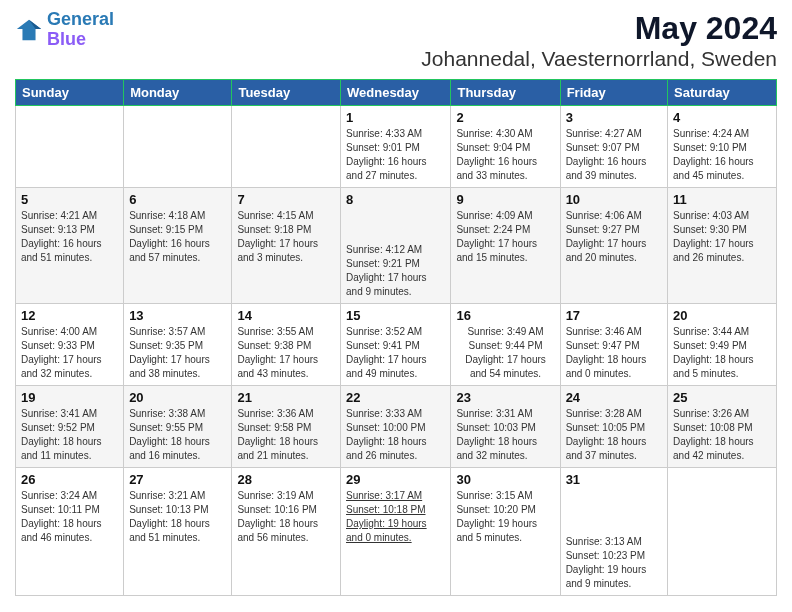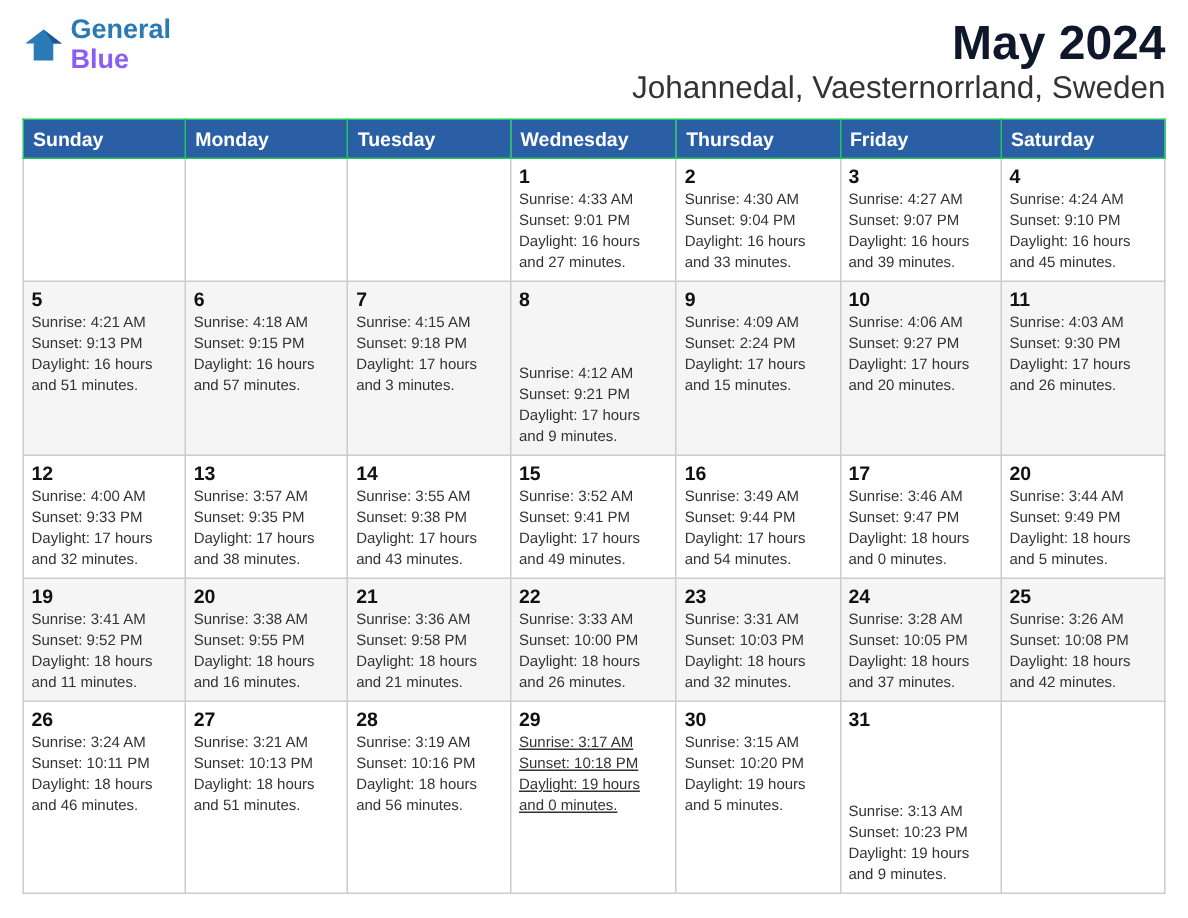--- a/index.html
+++ b/index.html
@@ -230,21 +230,21 @@
         </td>
         <td>
           <span class="day-num">15</span>
           <div class="cell-info" style="white-space: pre-line;">Sunrise: 3:52 AM
 Sunset: 9:41 PM
 Daylight: 17 hours
 and 49 minutes.</div>
         </td>
         <td>
           <span class="day-num">16</span>
-          <div class="cell-info" style="white-space: pre-line;">Sunrise: 3:49 AM
+          <div class="cell-info" style="white-space: pre-line; text-align: center;">Sunrise: 3:49 AM
 Sunset: 9:44 PM
 Daylight: 17 hours
 and 54 minutes.</div>
         </td>
         <td>
           <span class="day-num">17</span>
           <div class="cell-info" style="white-space: pre-line;">Sunrise: 3:46 AM
 Sunset: 9:47 PM
 Daylight: 18 hours
 and 0 minutes.</div>

